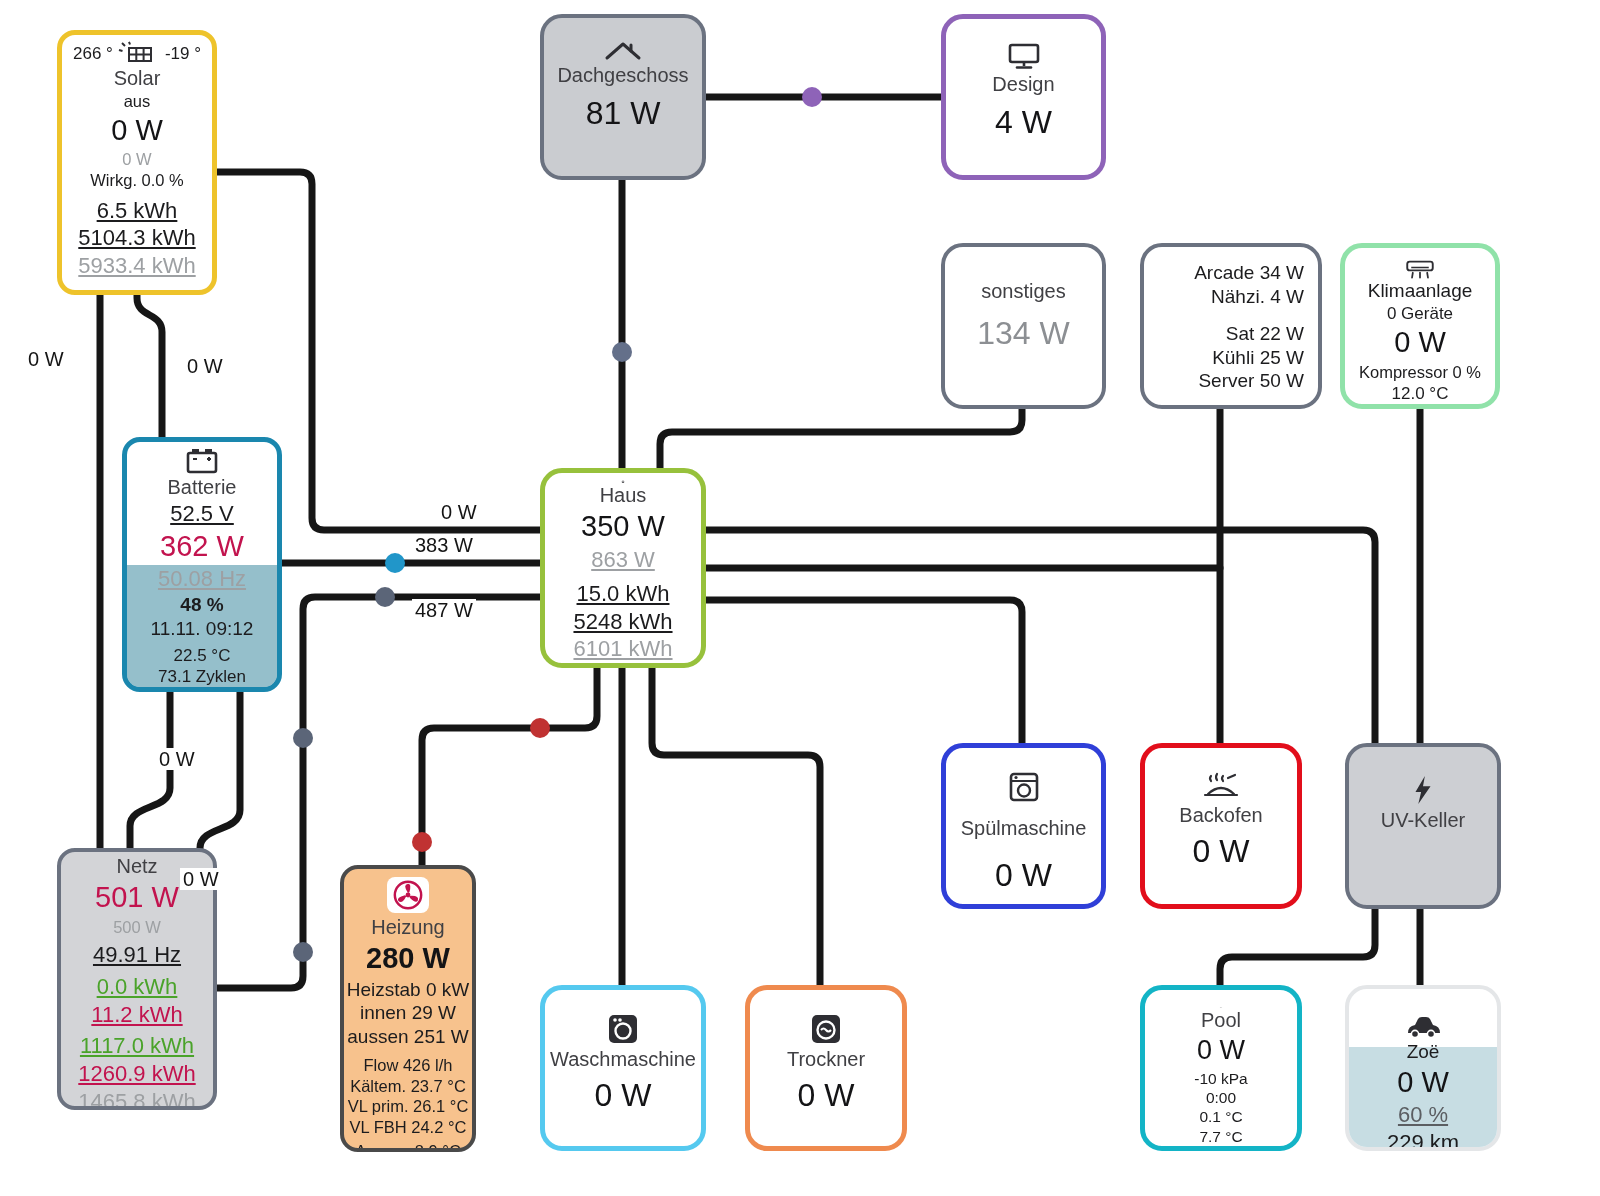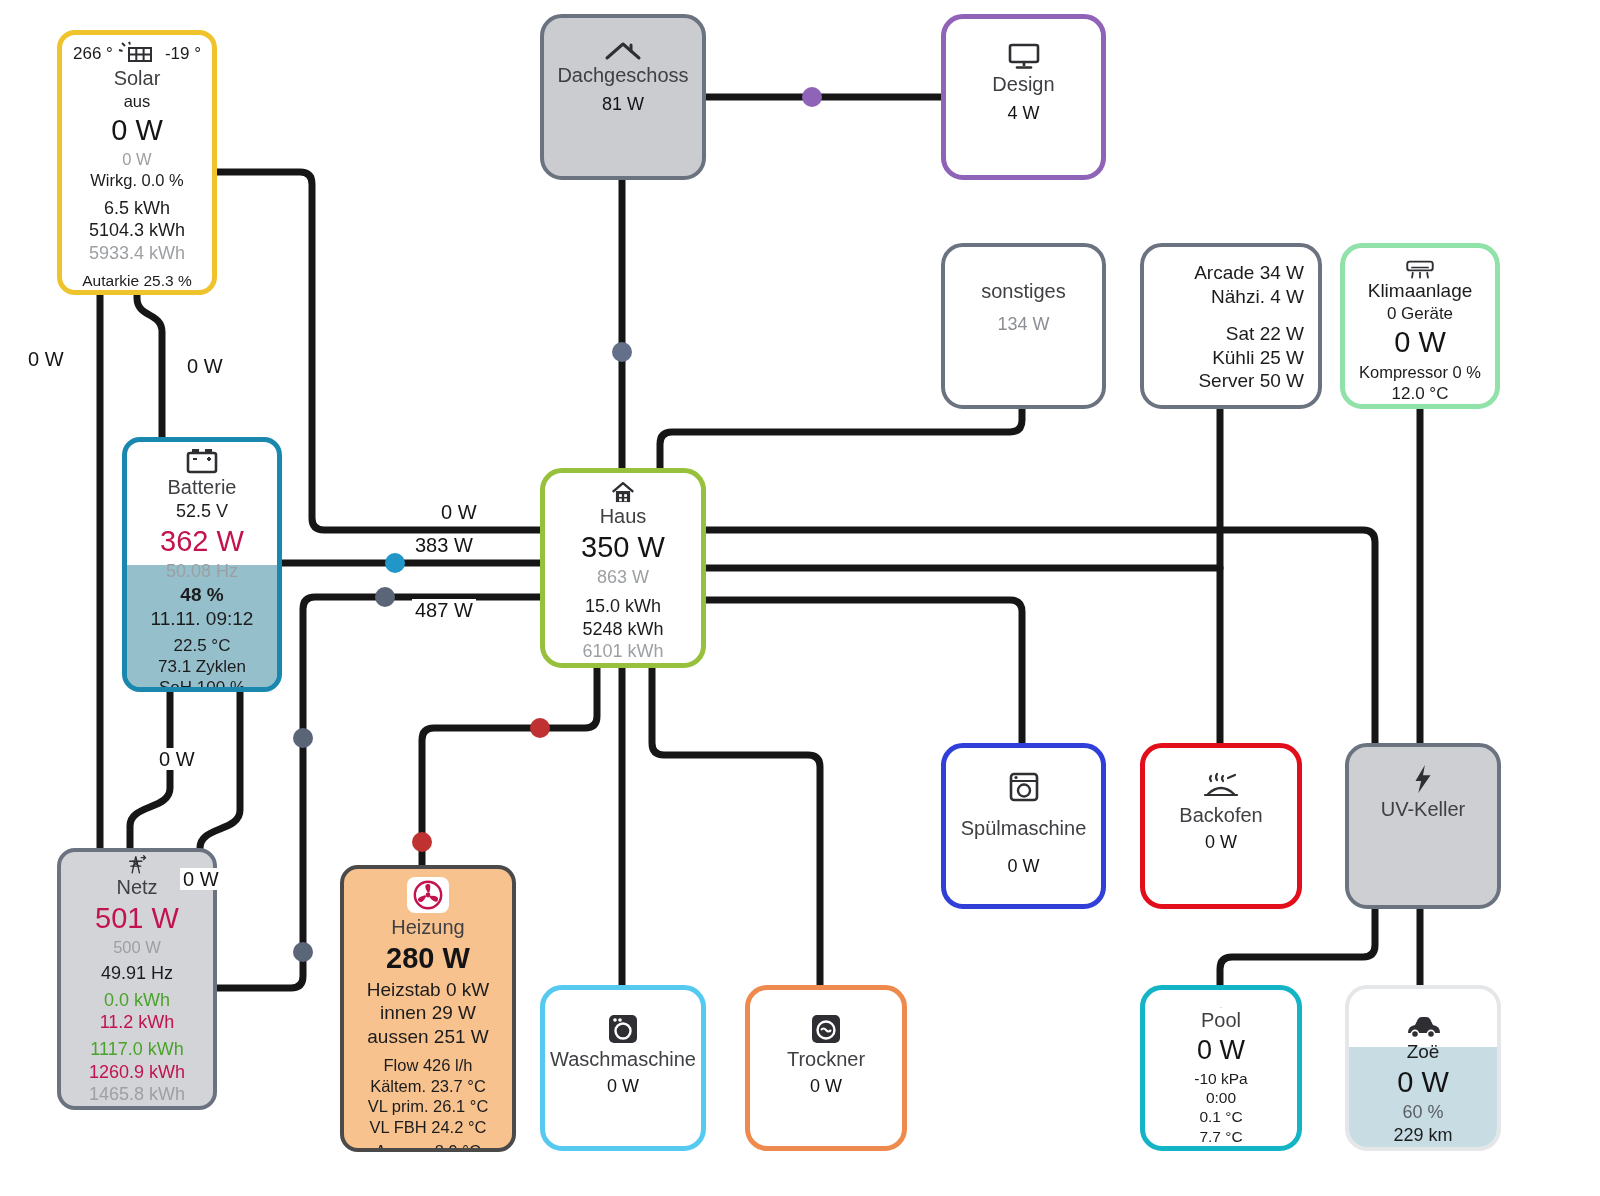--- a/index.html
+++ b/index.html
@@ -30,23 +30,23 @@
     display: flex; flex-direction: column; align-items: center;
     text-align: center;
     border-radius: 22px;
     padding-top: 23px;
     overflow: hidden;
   }
   .node .content { position: relative; z-index: 1; width: 100%; display: flex; flex-direction: column; align-items: center; }
 
   .tname { font-size: 20px; color: #404044; line-height: 1.25; }
   .tbig  { font-size: 29px; line-height: 1.3; color: #141416; }
-  .tmid  { font-size: 18px; line-height: 1.35; color: #141416; }
+  .tmid  { font-size: 32px; line-height: 1.35; color: #141416; }
   .t19 { font-size: 19px; line-height: 1.25; }
-  .t18 { font-size: 18px; line-height: 1.26; }
+  .t18 { font-size: 22px; line-height: 1.26; text-decoration: underline; }
   .t17 { font-size: 17px; line-height: 1.26; }
   .t16 { font-size: 16.5px; line-height: 1.25; }
   .t15 { font-size: 15.5px; line-height: 1.25; }
   .gray { color: #9da0a3; }
   .dim  { color: #8c8f93; }
   .red  { color: #c2134e; }
   .green{ color: #4aa32a; }
   .b { font-weight: bold; }
   .mt2 { margin-top: 2px; } .mt4 { margin-top: 4px; } .mt6 { margin-top: 6px; } .mt8 { margin-top: 8px; }
   .row { display: flex; align-items: center; gap: 4px; justify-content: center; }
@@ -55,23 +55,23 @@
   #solar        { left: 57px;  top: 30px;  width: 160px; height: 265px; border: 5px solid #eec32b; border-radius: 18px; padding-top: 6px; }
   #dachgeschoss { left: 540px; top: 14px;  width: 166px; height: 166px; border: 4px solid #6b7280; background: #caccd0; }
   #design       { left: 941px; top: 14px;  width: 165px; height: 166px; border: 5px solid #8e63b8; }
   #sonstiges    { left: 941px; top: 243px; width: 165px; height: 166px; border: 4px solid #6b7280; padding-top: 32px; }
   #verbraucher  { left: 1140px;top: 243px; width: 182px; height: 166px; border: 4px solid #6b7280; align-items: flex-end; padding: 14px 14px 12px 10px; justify-content: space-between; text-align: right; }
   #klimaanlage  { left: 1340px;top: 243px; width: 160px; height: 166px; border: 5px solid #90e2a9; padding-top: 12px; }
   #batterie     { left: 122px; top: 437px; width: 160px; height: 255px; border: 5px solid #1a87ae; border-radius: 18px; padding-top: 6px; }
   #haus         { left: 540px; top: 468px; width: 166px; height: 200px; border: 5px solid #97c13c; padding-top: 7px; }
   #spuelmaschine{ left: 941px; top: 743px; width: 165px; height: 166px; border: 5px solid #2f3fd8; gap: 11px; }
   #backofen     { left: 1140px;top: 743px; width: 162px; height: 166px; border: 5px solid #e20e1b; }
-  #uv-keller    { left: 1345px;top: 743px; width: 156px; height: 166px; border: 4px solid #6b7280; background: #cdcfd3; padding-top: 16px; }
+  #uv-keller    { left: 1345px;top: 743px; width: 156px; height: 166px; border: 4px solid #6b7280; background: #cdcfd3; padding-top: 27px; }
   #netz         { left: 57px;  top: 848px; width: 160px; height: 262px; border: 4px solid #6b7280; background: #d3d4d7; border-radius: 18px; padding-top: 2px; }
-  #heizung      { left: 340px; top: 865px; width: 176px; height: 287px; border: 4px solid #4a4a4a; background: #f7c28d; border-radius: 18px; padding-top: 8px; }
+  #heizung      { left: 340px; top: 865px; width: 136px; height: 287px; border: 4px solid #4a4a4a; background: #f7c28d; border-radius: 18px; padding-top: 8px; }
   #waschmaschine{ left: 540px; top: 985px; width: 166px; height: 166px; border: 5px solid #55c9ef; }
   #trockner     { left: 745px; top: 985px; width: 162px; height: 166px; border: 5px solid #ef8a4e; }
   #pool         { left: 1140px;top: 985px; width: 162px; height: 166px; border: 5px solid #13b4c6; padding-top: 17px; }
   #zoe          { left: 1345px;top: 985px; width: 156px; height: 166px; border: 4px solid #e4e6e8; }
 
   .batt-fill { position: absolute; left: 0; right: 0; top: 50%; bottom: 0; background: rgba(62,138,160,0.55); z-index: 0; }
   .zoe-fill  { position: absolute; left: 0; right: 0; top: 37%; bottom: 0; background: #c7dde3; z-index: 0; }
 
   .heiz-tile { background: #fff; border-radius: 8px; padding: 2px 5px; display: inline-flex; margin-bottom: 2px; }
   .icon { display: block; }

